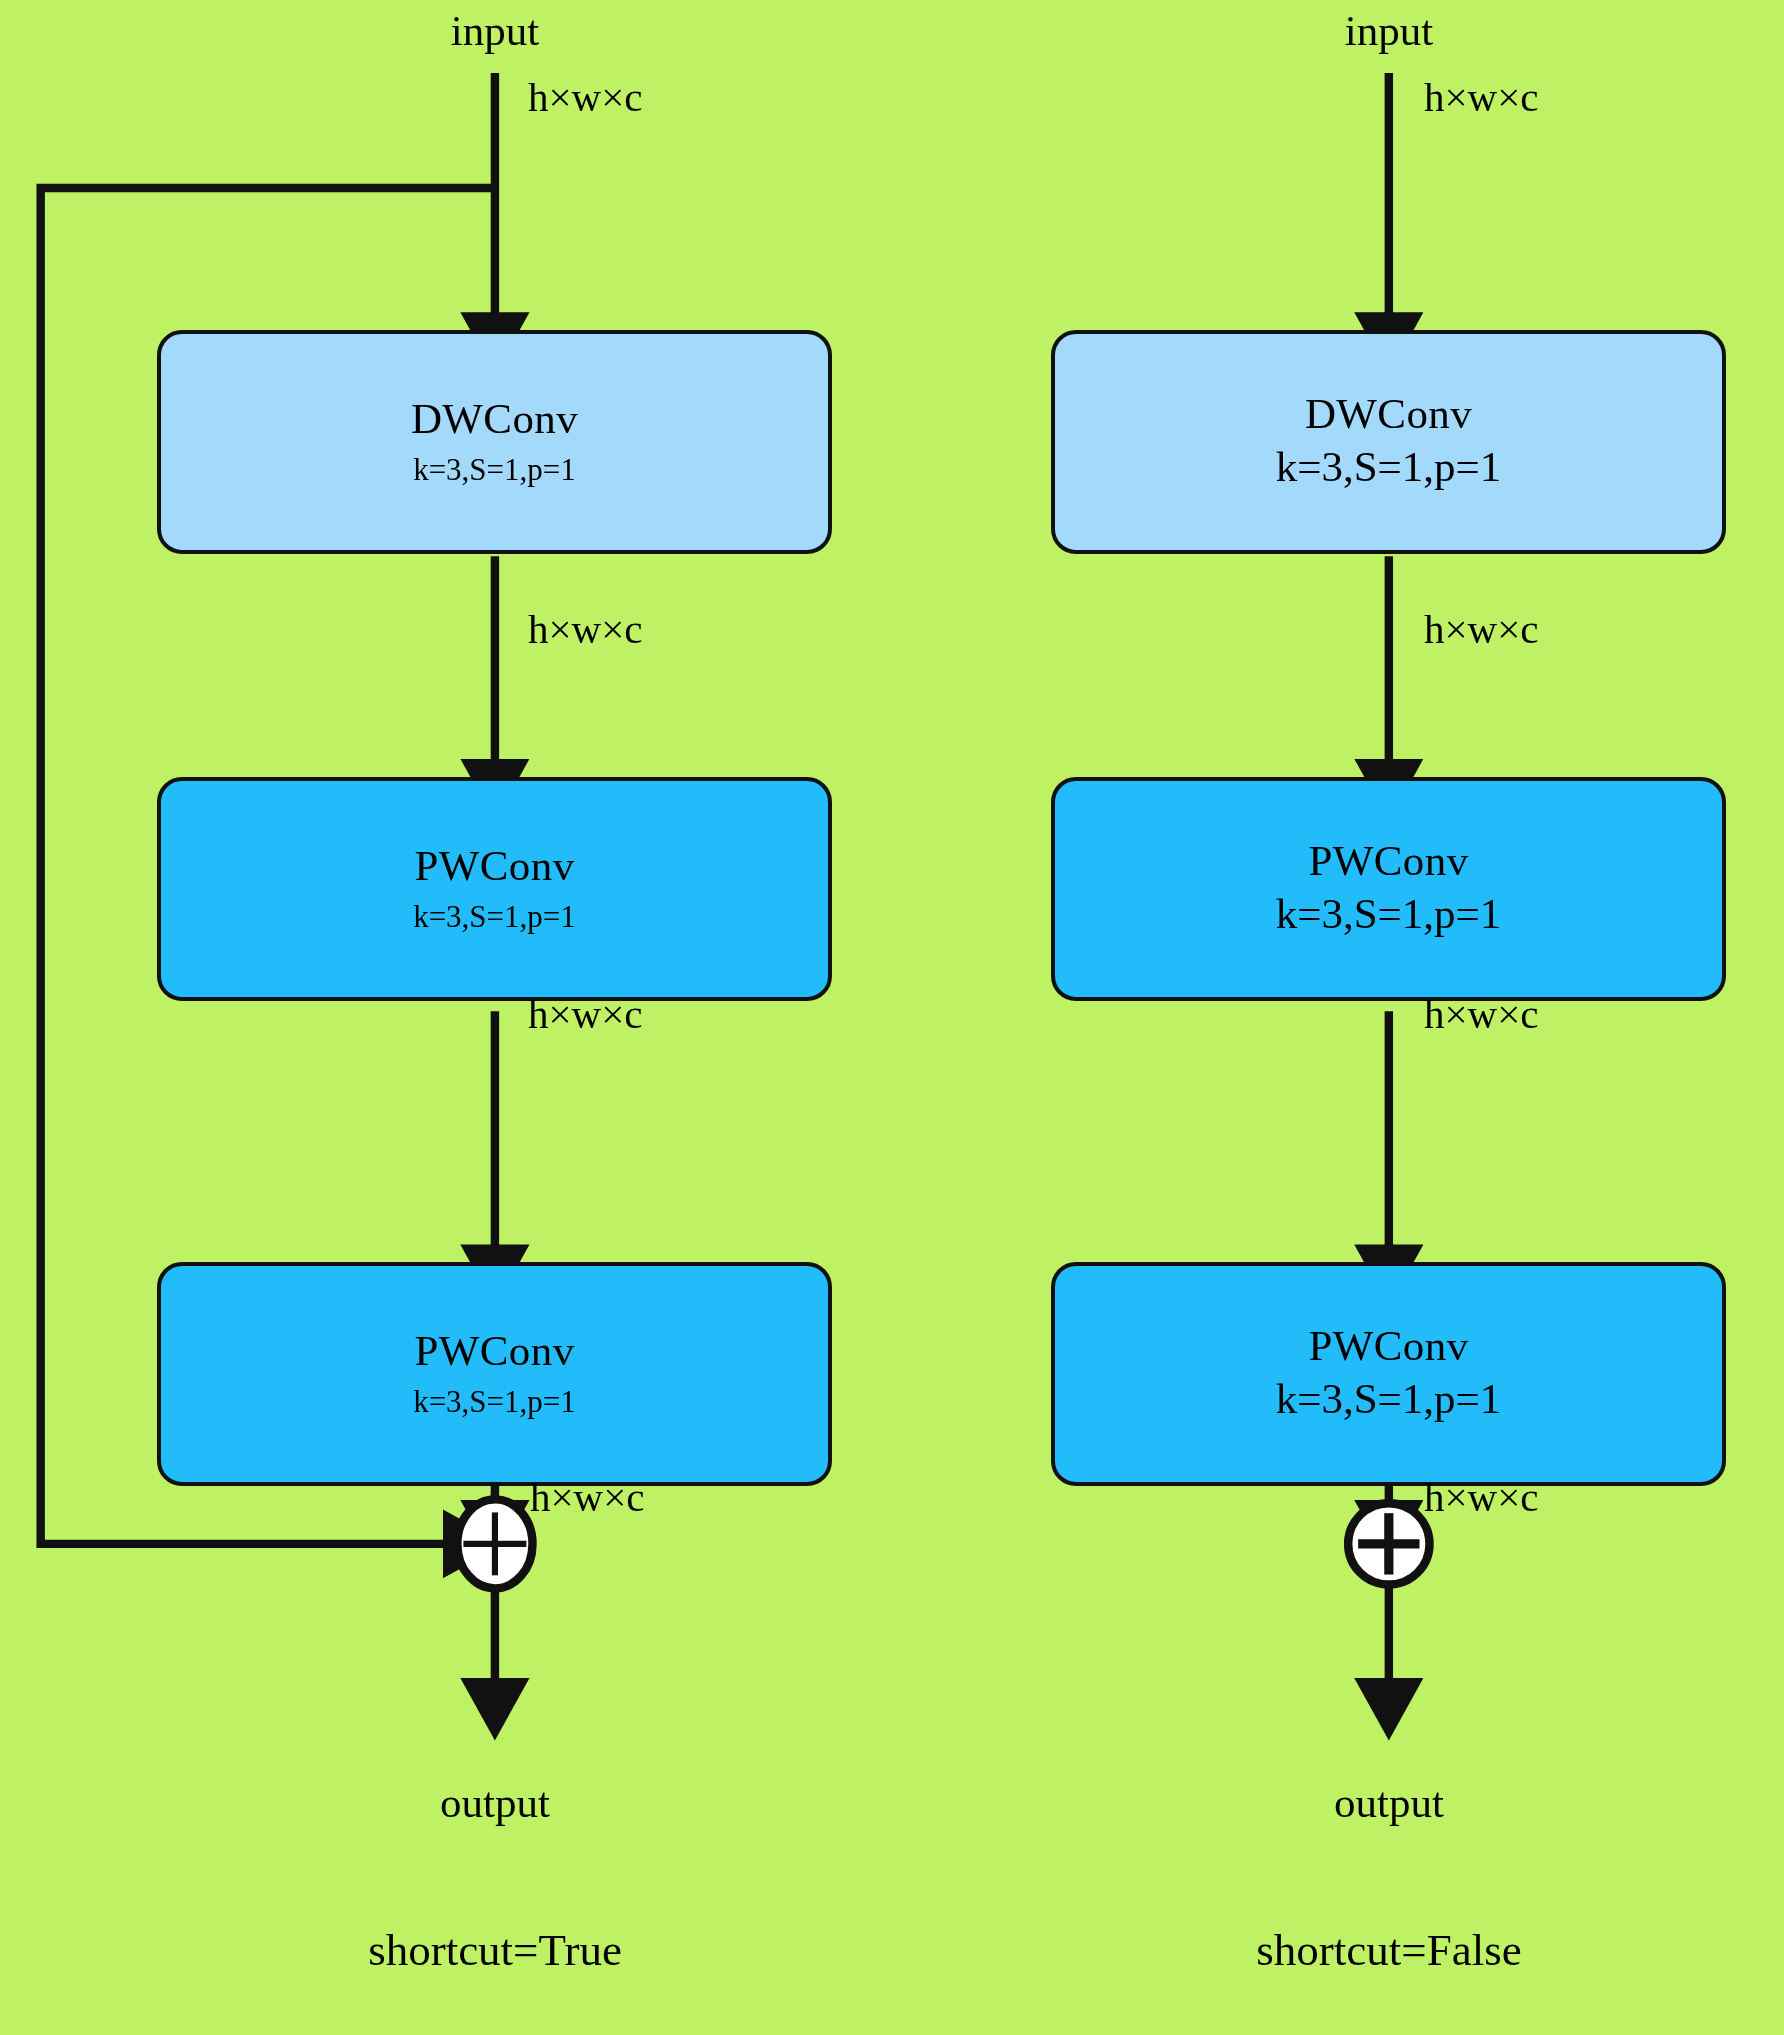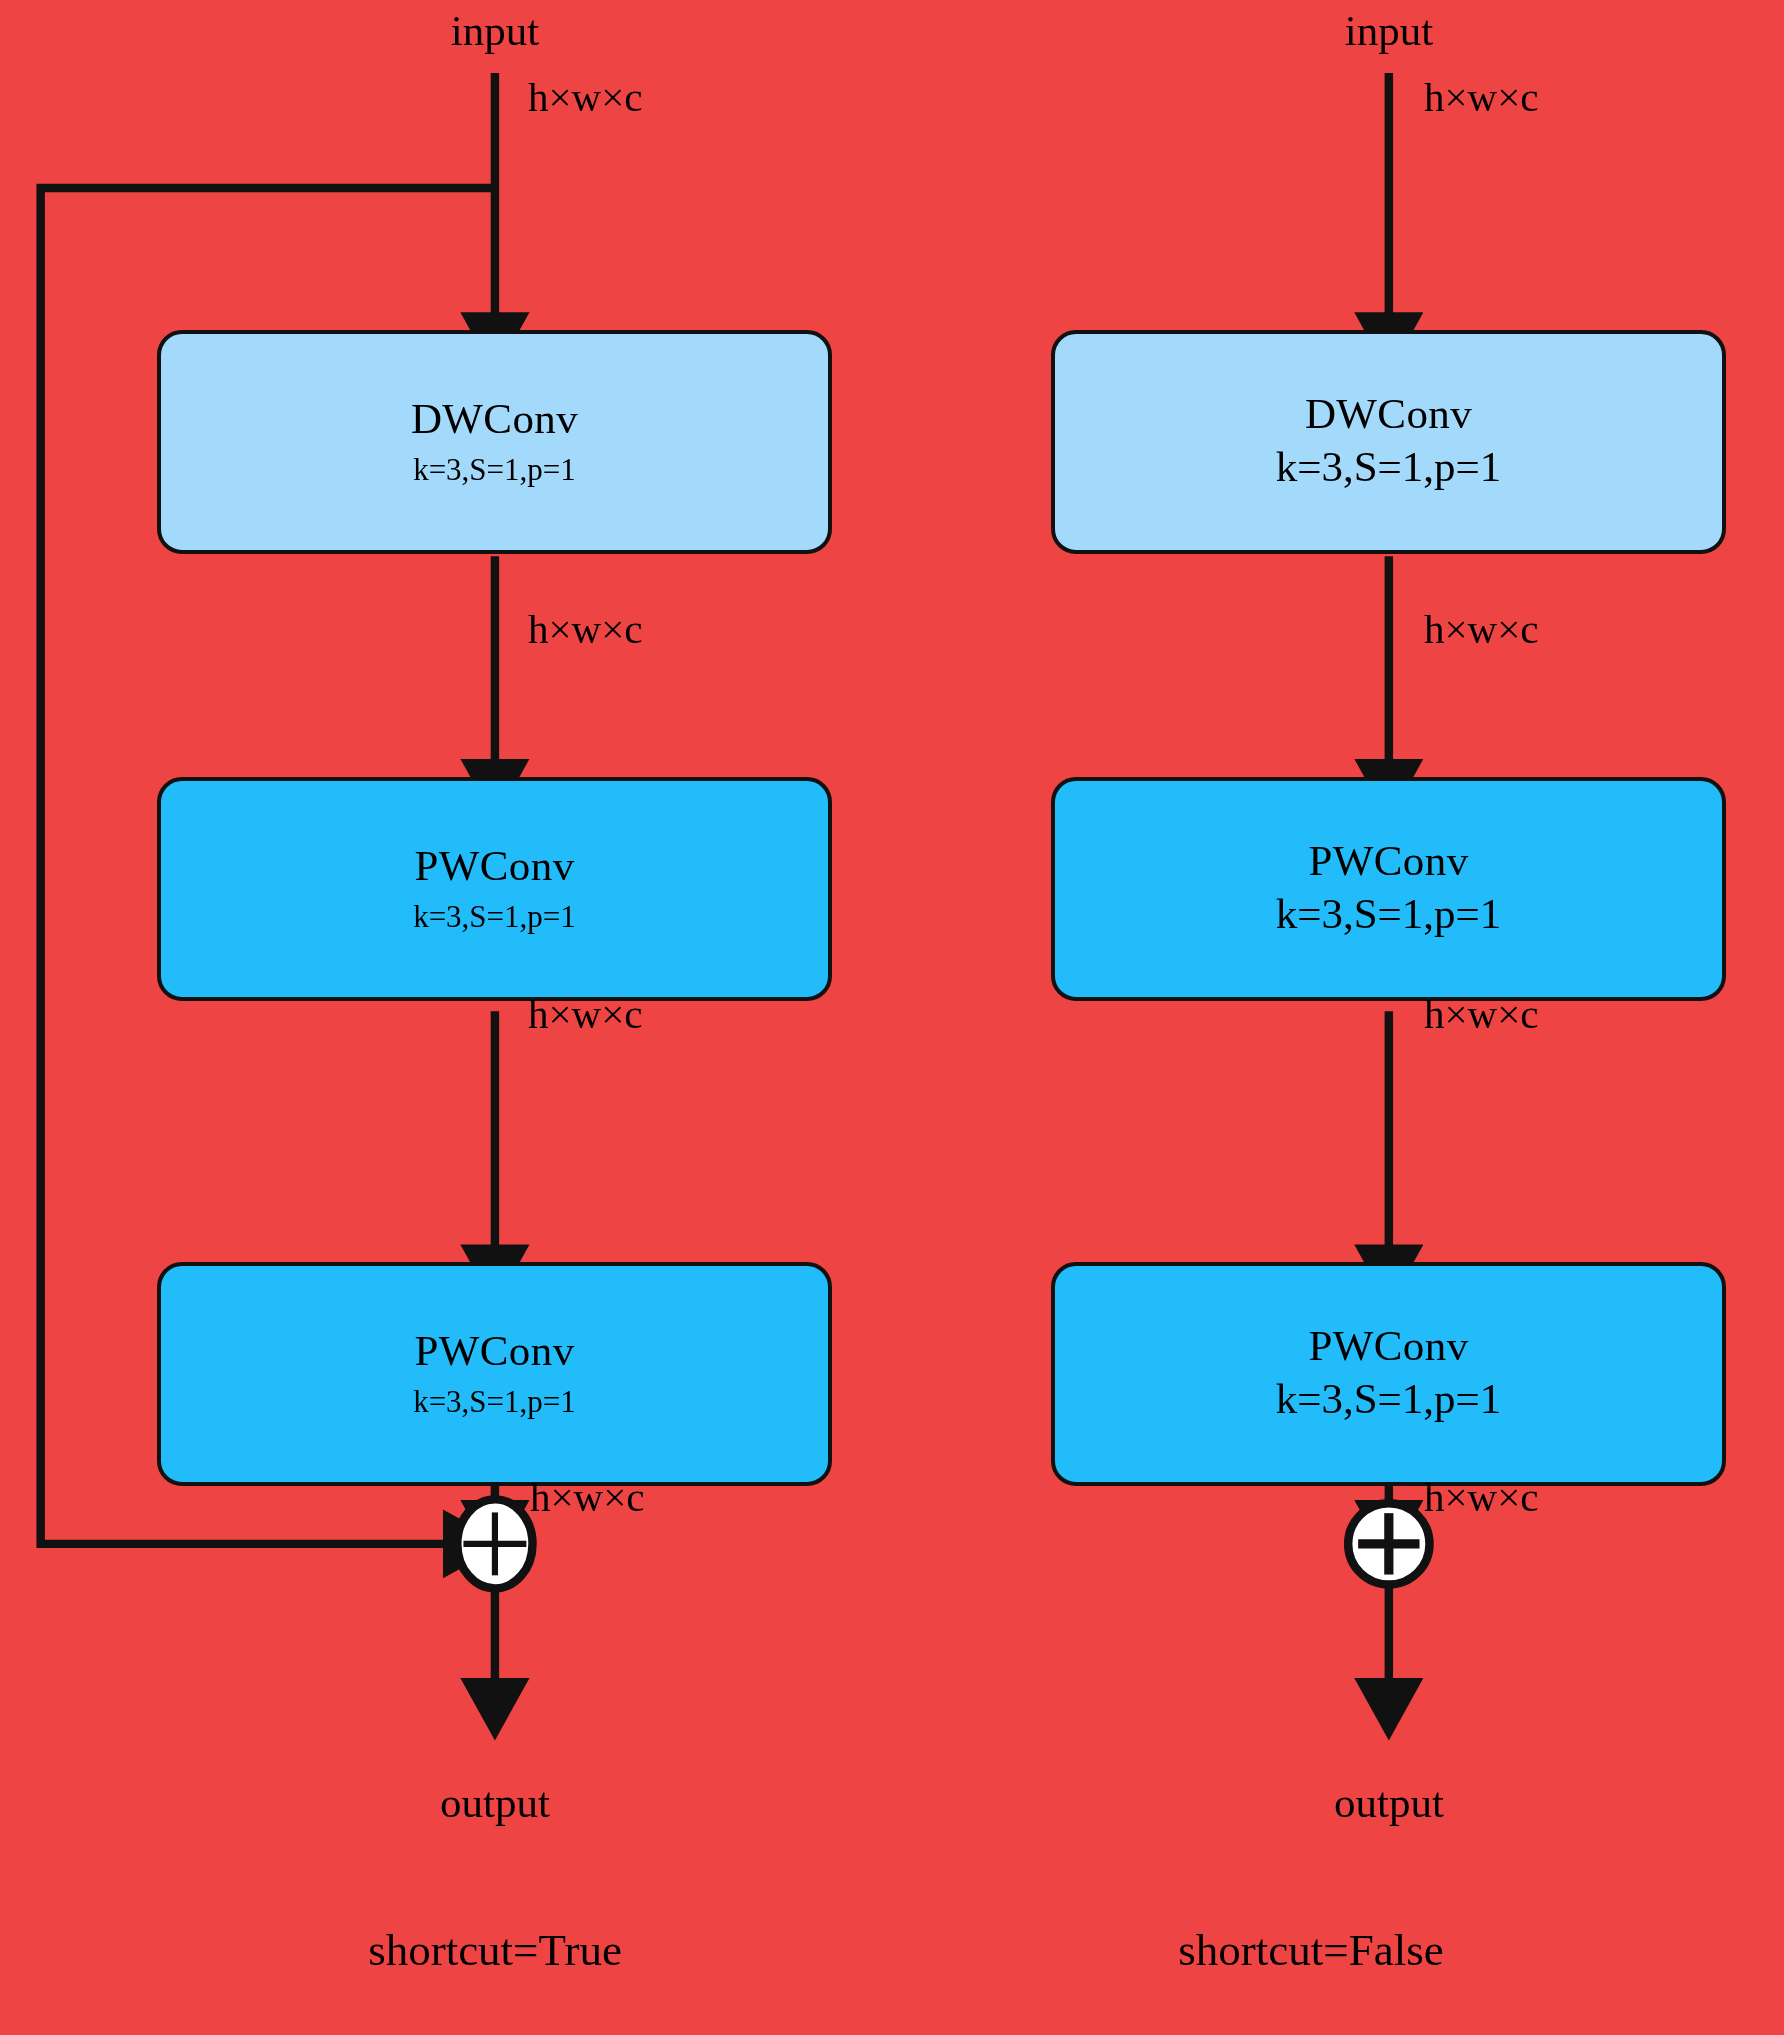--- a/index.html
+++ b/index.html
@@ -1,17 +1,17 @@
 <!DOCTYPE html>
 <html style="font-size:12.3px"><head>
 <meta charset="utf-8">
 <style>
   html,body{margin:0;padding:0;background:#ffffff;}
   body{width:1784px;height:2035px;font-family:"Liberation Serif","DejaVu Serif",serif;color:#000;}
-  #stage{position:relative;width:1784px;height:2035px;overflow:hidden;background:#ef4444;}
+  #stage{position:relative;width:1784px;height:2035px;overflow:hidden;background:#bef264;}
   svg.edges{position:absolute;left:0;top:0;width:1784px;height:2035px;}
   .node{position:absolute;box-sizing:border-box;border:4.6px solid #111;border-radius:25px;
         display:flex;flex-direction:column;align-items:center;justify-content:center;}
   .node .title{font-size:43px;line-height:1.06;letter-spacing:0.4px;}
   .node .sub-s{font-size:31px;line-height:1.2;margin-top:9.2px;}
   .node .sub-l{font-size:43px;line-height:1.2;margin-top:4.6px;}
   .lbl{position:absolute;font-size:43px;line-height:1;white-space:nowrap;}
   .lbl.c{transform:translateX(-50%);}
   .cap{position:absolute;font-size:45px;line-height:1;white-space:nowrap;transform:translateX(-50%);}
   .tag{position:absolute;font-size:41px;line-height:1;white-space:nowrap;}
@@ -101,16 +101,16 @@
 
   <div class="node" style="left:1051px;top:1262px;width:675px;height:224px;background:#22BCFB;">
     <div class="title">PWConv</div>
     <div class="sub-l">k=3,S=1,p=1</div>
   </div>
 
   <div class="tag" style="left:1424px;top:1477px;">h×w×c</div>
 
   <div class="lbl c" style="left:1389px;top:1781px;">output</div>
 
-  <div class="cap" style="left:1311px;top:1928px;">shortcut=False</div>
+  <div class="cap" style="left:1389px;top:1928px;">shortcut=False</div>
 
 </div>
 
 
 </body></html>

